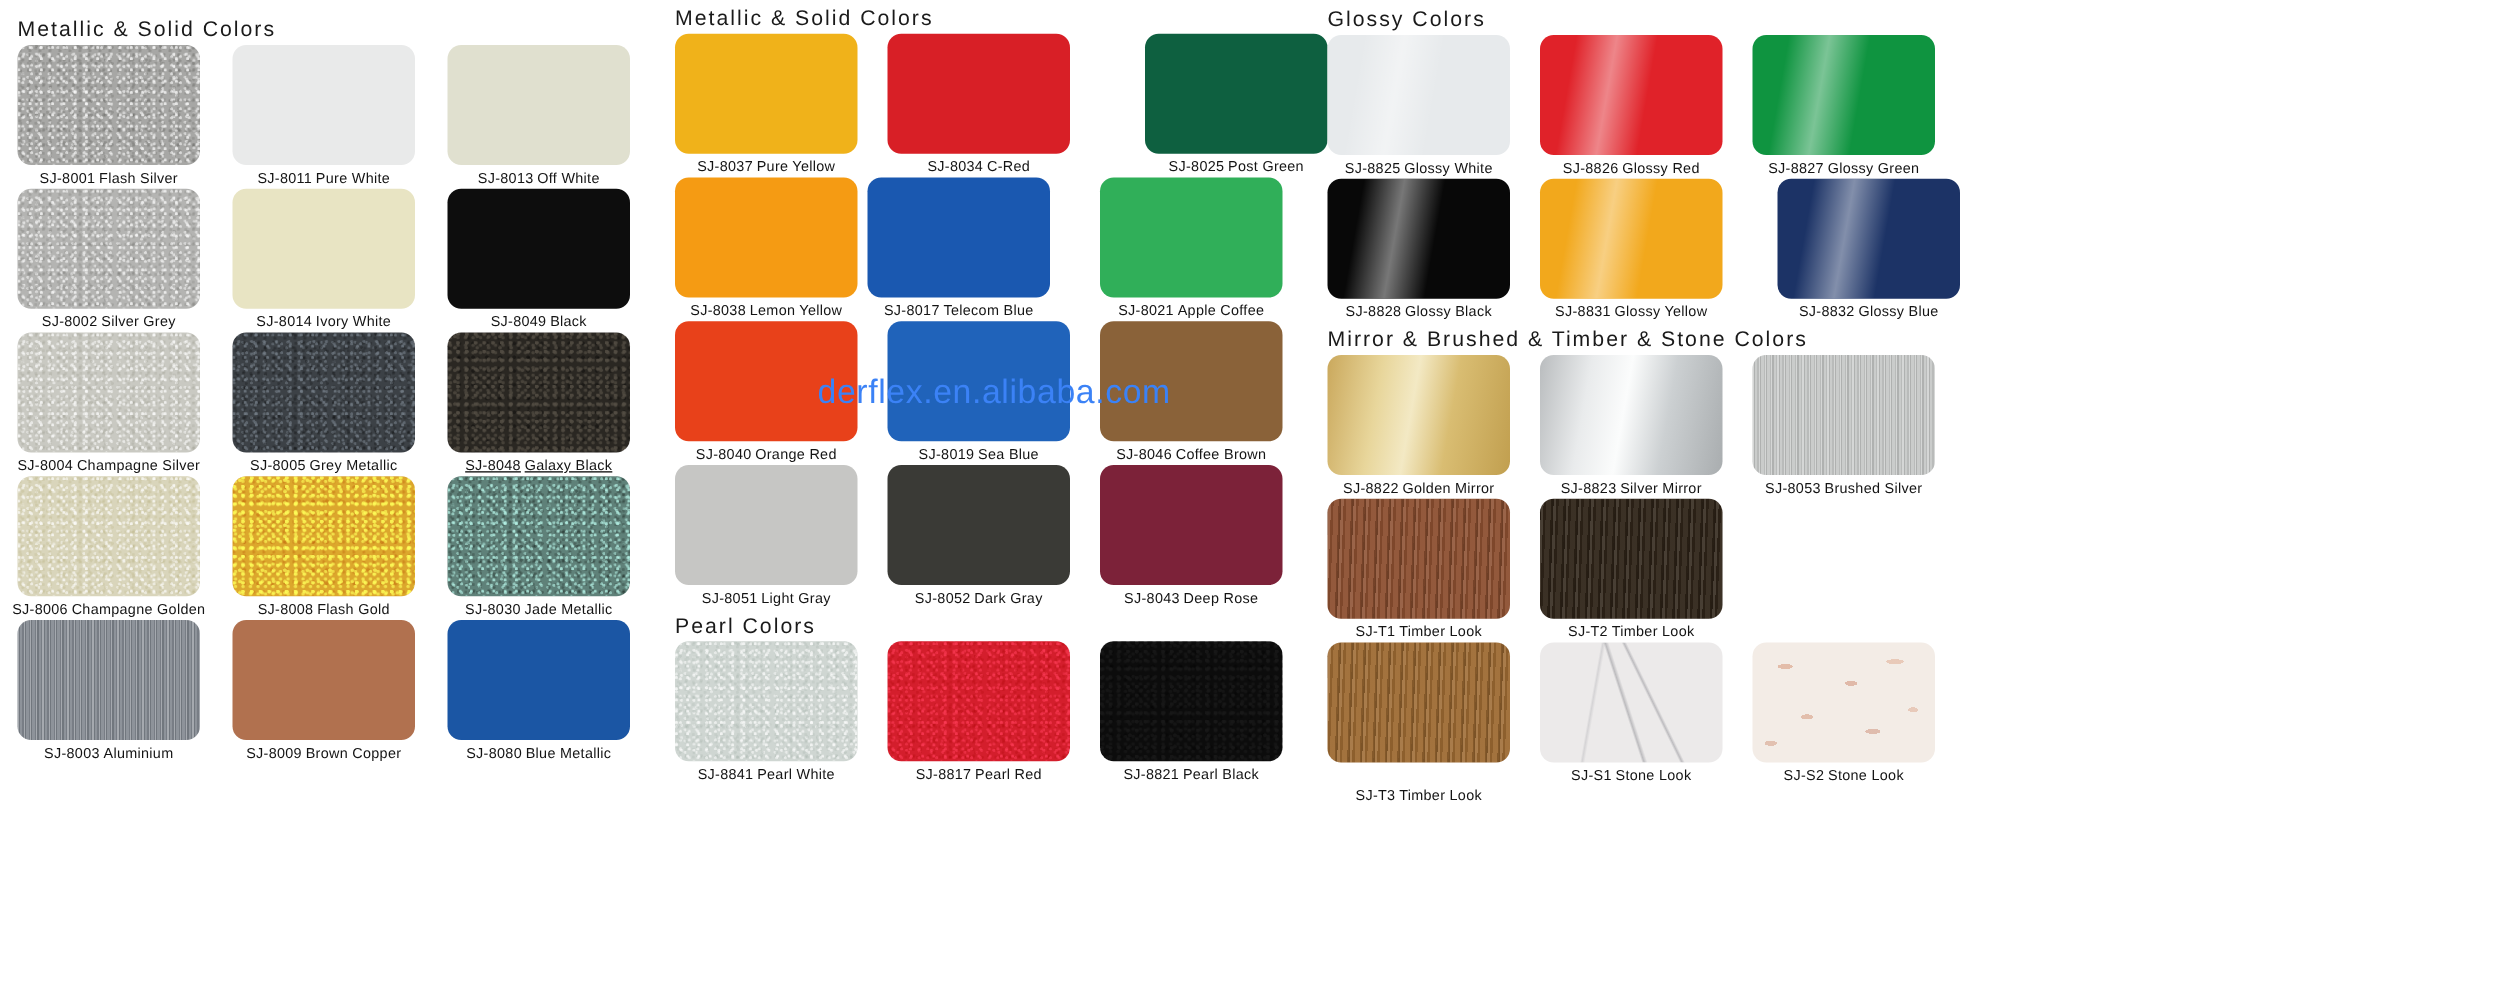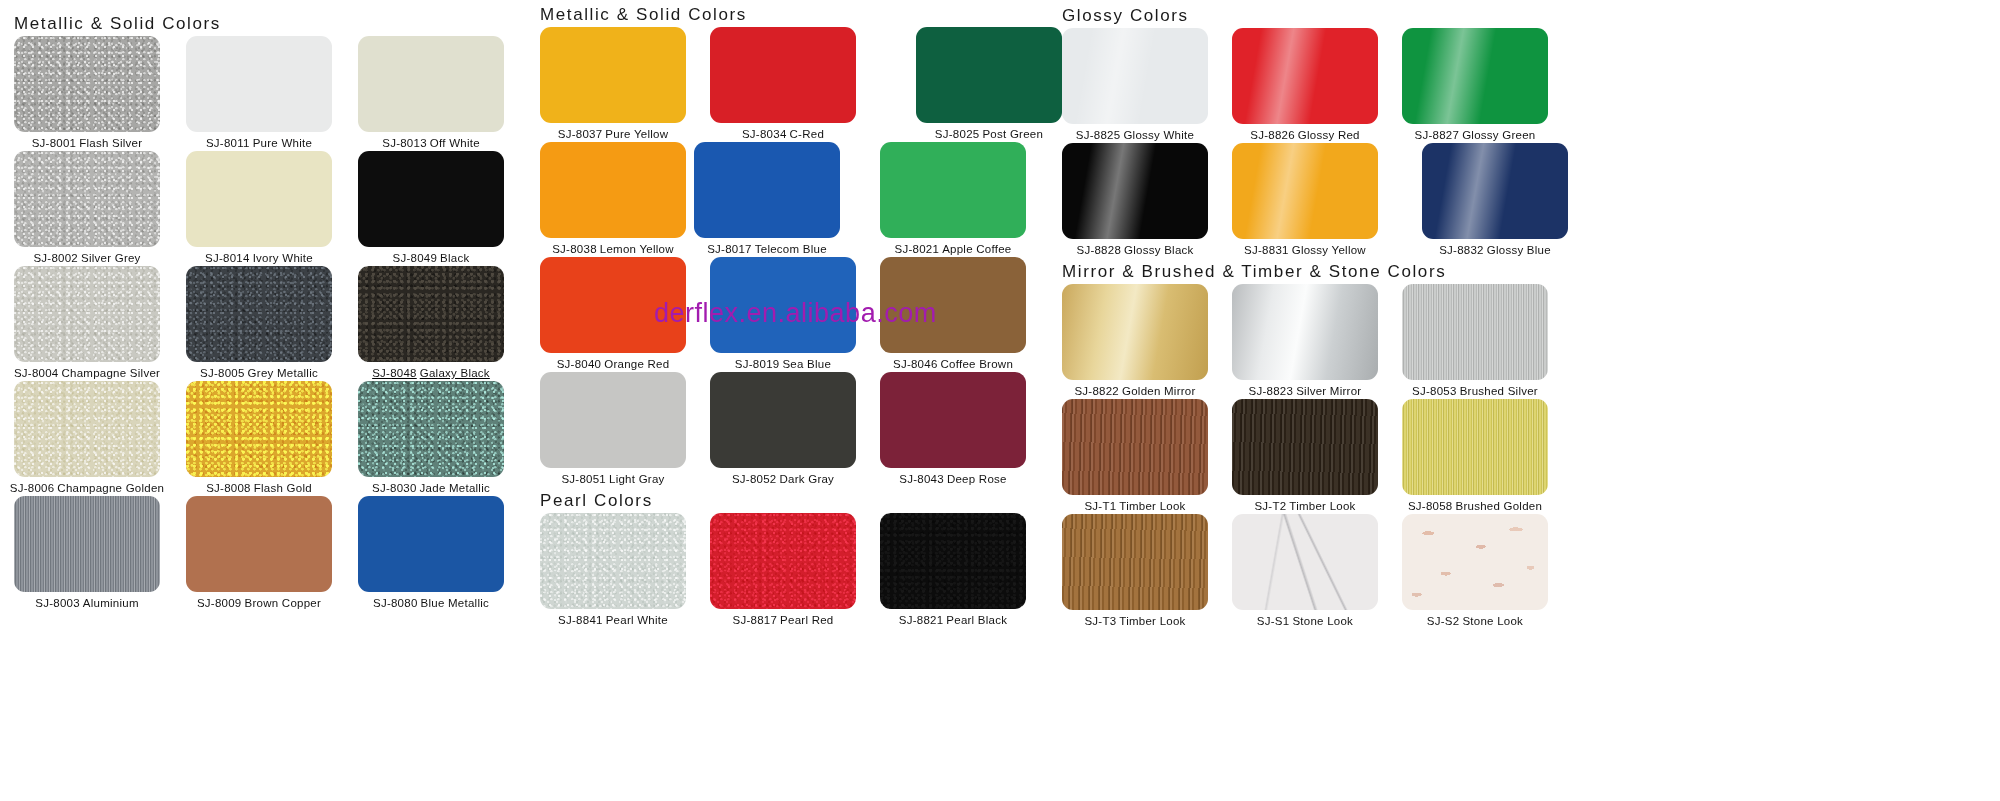--- a/index.html
+++ b/index.html
@@ -93,21 +93,21 @@
       radial-gradient(ellipse 6px 2px at 18% 20%, rgba(214,150,120,.55) 0 100%, transparent 100%),
       radial-gradient(ellipse 5px 2px at 54% 34%, rgba(205,135,108,.5) 0 100%, transparent 100%),
       radial-gradient(ellipse 7px 2px at 78% 16%, rgba(220,160,130,.45) 0 100%, transparent 100%),
       radial-gradient(ellipse 5px 2px at 30% 62%, rgba(210,145,115,.5) 0 100%, transparent 100%),
       radial-gradient(ellipse 6px 2px at 66% 74%, rgba(200,130,105,.45) 0 100%, transparent 100%),
       radial-gradient(ellipse 4px 2px at 88% 56%, rgba(215,150,120,.4) 0 100%, transparent 100%),
       radial-gradient(ellipse 5px 2px at 10% 84%, rgba(205,140,112,.45) 0 100%, transparent 100%);
   }
 
   .watermark{
-    position:absolute;font-size:27px;color:#a21caf;
+    position:absolute;font-size:27px;color:#3b82f6;
     letter-spacing:.5px;white-space:nowrap;
     font-family:"Liberation Sans",sans-serif;
     pointer-events:none;z-index:5;
   }
 </style>
 </head>
 <body>
 
 <div class="sheet">
   <div class="watermark" style="left:654px;top:298px;">derflex.en.alibaba.com</div>
@@ -279,25 +279,21 @@
           <div class="cap"><span class="code">SJ-8053</span><span class="nm">Brushed Silver</span></div>
         </div>
         <div class="cell" style="position:absolute;left:0px;top:399px;width:146px;">
           <div class="sw tex-wood" style="background:linear-gradient(180deg,#8c4f30 0%,#8c4f30 100%);"></div>
           <div class="cap"><span class="code">SJ-T1</span><span class="nm">Timber Look</span></div>
         </div>
         <div class="cell" style="position:absolute;left:170px;top:399px;width:146px;">
           <div class="sw tex-wood" style="background:linear-gradient(180deg,#2f2418 0%,#2f2418 100%);"></div>
           <div class="cap"><span class="code">SJ-T2</span><span class="nm">Timber Look</span></div>
         </div>
-        <div class="cell" style="position:absolute;left:340px;top:399px;width:146px;">
-          <div class="sw tex-brush" style="background:#d9cf5b;"></div>
-          <div class="cap"><span class="code">SJ-8058</span><span class="nm">Brushed Golden</span></div>
-        </div>
-        <div class="cell" style="position:absolute;left:0px;top:514px;width:146px;">
+        <div class="cell" style="position:absolute;left:0px;top:514px;width:146px;gap:16px;">
           <div class="sw tex-wood" style="background:linear-gradient(180deg,#9d6a32 0%,#9d6a32 100%);"></div>
           <div class="cap"><span class="code">SJ-T3</span><span class="nm">Timber Look</span></div>
         </div>
         <div class="cell" style="position:absolute;left:170px;top:514px;width:146px;">
           <div class="sw tex-marble" style="background:#eceaea;"></div>
           <div class="cap"><span class="code">SJ-S1</span><span class="nm">Stone Look</span></div>
         </div>
         <div class="cell" style="position:absolute;left:340px;top:514px;width:146px;">
           <div class="sw tex-stone" style="background:#f3ece6;"></div>
           <div class="cap"><span class="code">SJ-S2</span><span class="nm">Stone Look</span></div>

